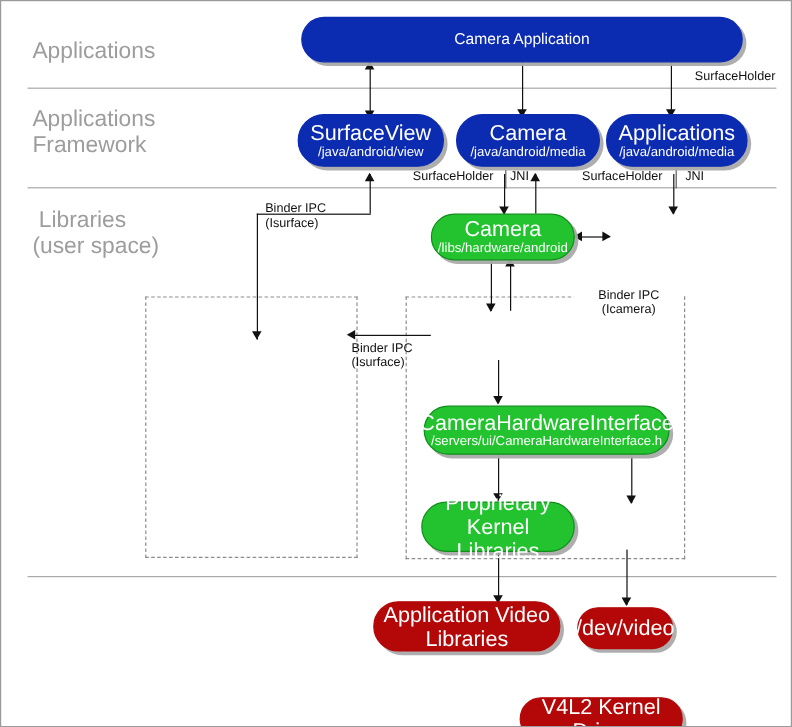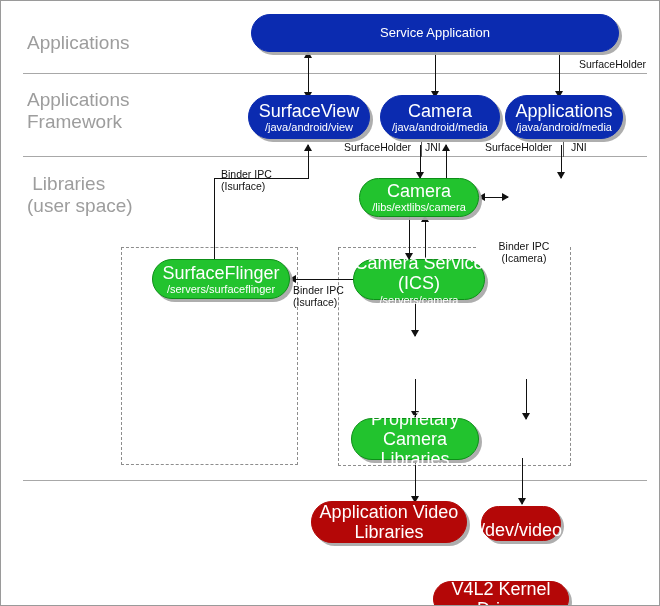--- a/index.html
+++ b/index.html
@@ -118,67 +118,63 @@
   <div class="vline" style="left:525px;top:378px;height:40px;"></div>
   <div class="arrow down" style="left:521px;top:412px;"></div>
 
   <div class="vline" style="left:414px;top:459px;height:42px;"></div>
   <div class="arrow down" style="left:410px;top:495px;"></div>
 
   <div class="vline" style="left:521px;top:457px;height:46px;"></div>
   <div class="arrow down" style="left:517px;top:497px;"></div>
 
   <div class="node blue big" style="left:250px;top:13px;width:368px;height:38px;">
-    <span class="t1">Service Application</span>
+    <span class="t1">Camera Application</span>
   </div>
 
   <div class="node blue" style="left:247px;top:94px;width:122px;height:44px;">
     <span class="t1">SurfaceView</span>
     <span class="t2">/java/android/view</span>
   </div>
 
   <div class="node blue" style="left:379px;top:94px;width:120px;height:44px;">
     <span class="t1">Camera</span>
     <span class="t2">/java/android/media</span>
   </div>
 
   <div class="node blue" style="left:504px;top:94px;width:118px;height:44px;">
     <span class="t1">Applications</span>
     <span class="t2">/java/android/media</span>
   </div>
 
   <div class="node green" style="left:358px;top:177px;width:120px;height:39px;">
     <span class="t1">Camera</span>
-    <span class="t2">/libs/extlibs/camera</span>
+    <span class="t2">/libs/hardware/android</span>
   </div>
 
 
-  <div class="node green" style="left:151px;top:258px;width:138px;height:40px;">
-    <span class="t1">SurfaceFlinger</span>
-    <span class="t2">/servers/surfaceflinger</span>
+
+
+  <div class="node green" style="left:352px;top:337px;width:205px;height:41px;">
+    <span class="t1">CameraHardwareInterface</span>
+    <span class="t2">/servers/ui/CameraHardwareInterface.h</span>
   </div>
 
-  <div class="node green" style="left:352px;top:258px;width:132px;height:41px;">
-    <span class="t1">Camera Service (ICS)</span>
-    <span class="t2">/servers/camera</span>
-  </div>
-
-
   <div class="node green" style="left:350px;top:417px;width:128px;height:42px;">
-    <span class="t1">Proprietary Camera</span>
+    <span class="t1">Proprietary Kernel</span>
     <span class="t1">Libraries</span>
   </div>
 
 
   <div class="node red" style="left:310px;top:500px;width:156px;height:42px;">
     <span class="t1">Application Video</span>
     <span class="t1">Libraries</span>
   </div>
 
-  <div class="node red" style="left:480px;top:505px;width:80px;height:35px;justify-content:flex-end;">
+  <div class="node red" style="left:480px;top:505px;width:80px;height:35px;">
     <span class="t1">/dev/video</span>
   </div>
 
   <div class="node red" style="left:432px;top:580px;width:136px;height:36px;">
     <span class="t1">V4L2 Kernel Driver</span>
   </div>
 
 </div>
 
 </body></html>

